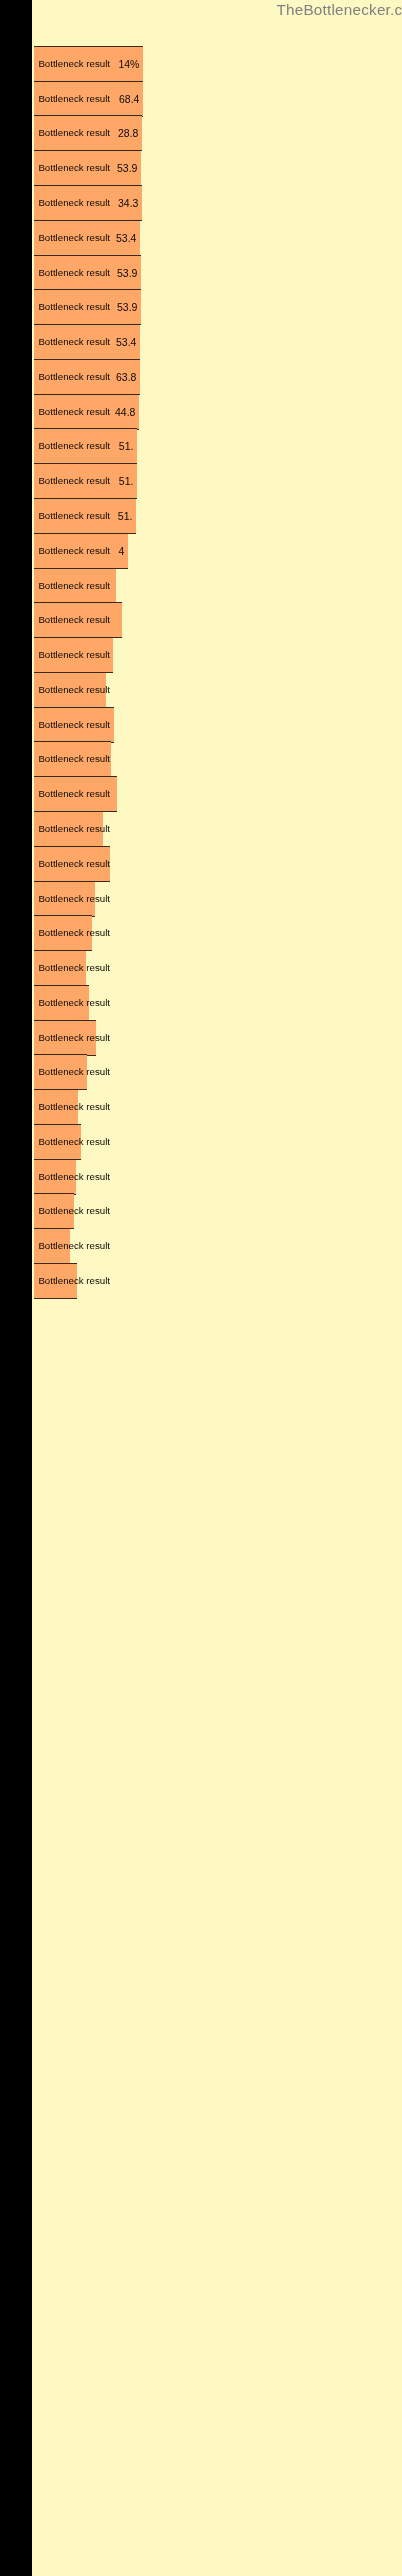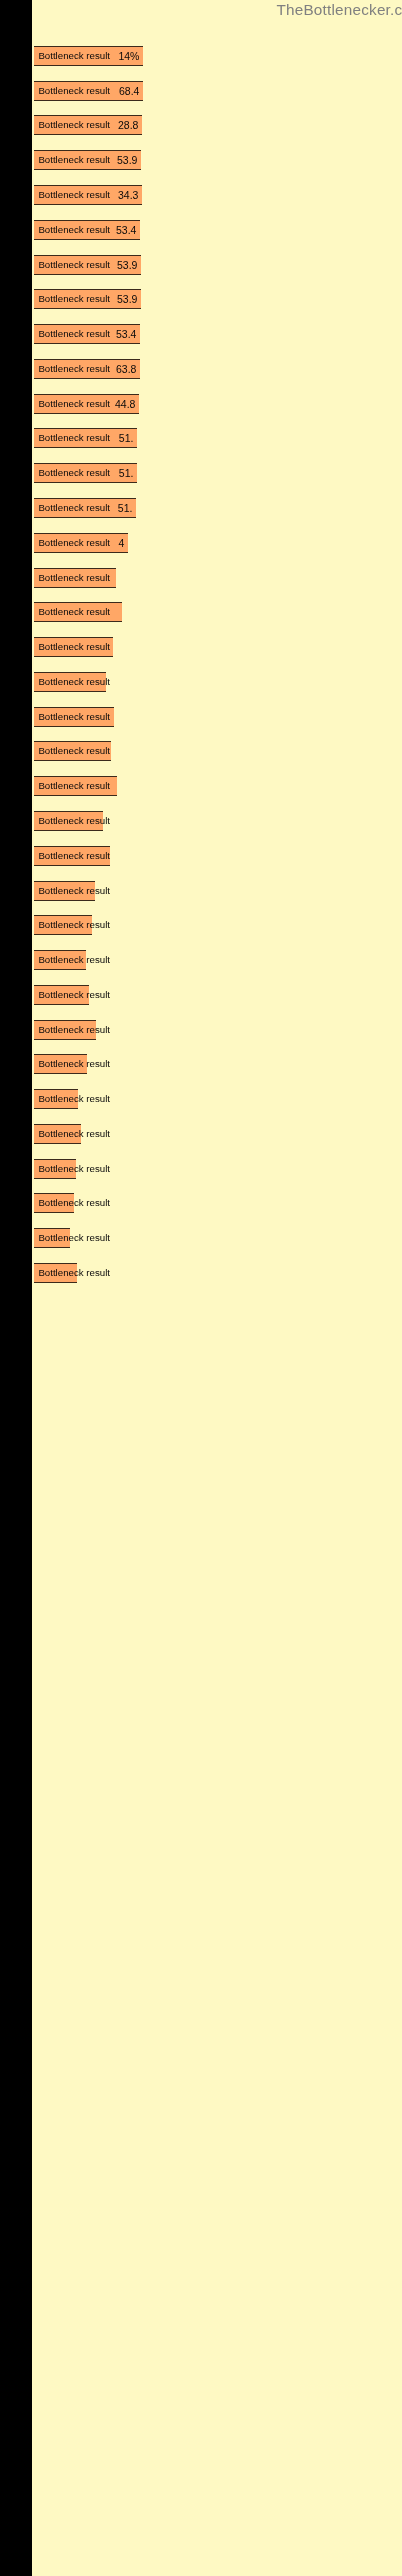--- a/index.html
+++ b/index.html
@@ -54,21 +54,21 @@
     position: absolute;
     left: 0;
     width: 403px;
     height: 18.5px;
   }
 
   .bar {
     position: absolute;
     left: 1.6px;
     top: 0;
-    height: 20px;
+    height: 36px;
     background: #FFA766;
     border-top: 0.8px solid #3b2a1b;
     border-bottom: 0.8px solid #3b2a1b;
     box-sizing: border-box;
     overflow: visible;
   }
 
   .bar-label {
     position: absolute;
     left: 4.8px;

